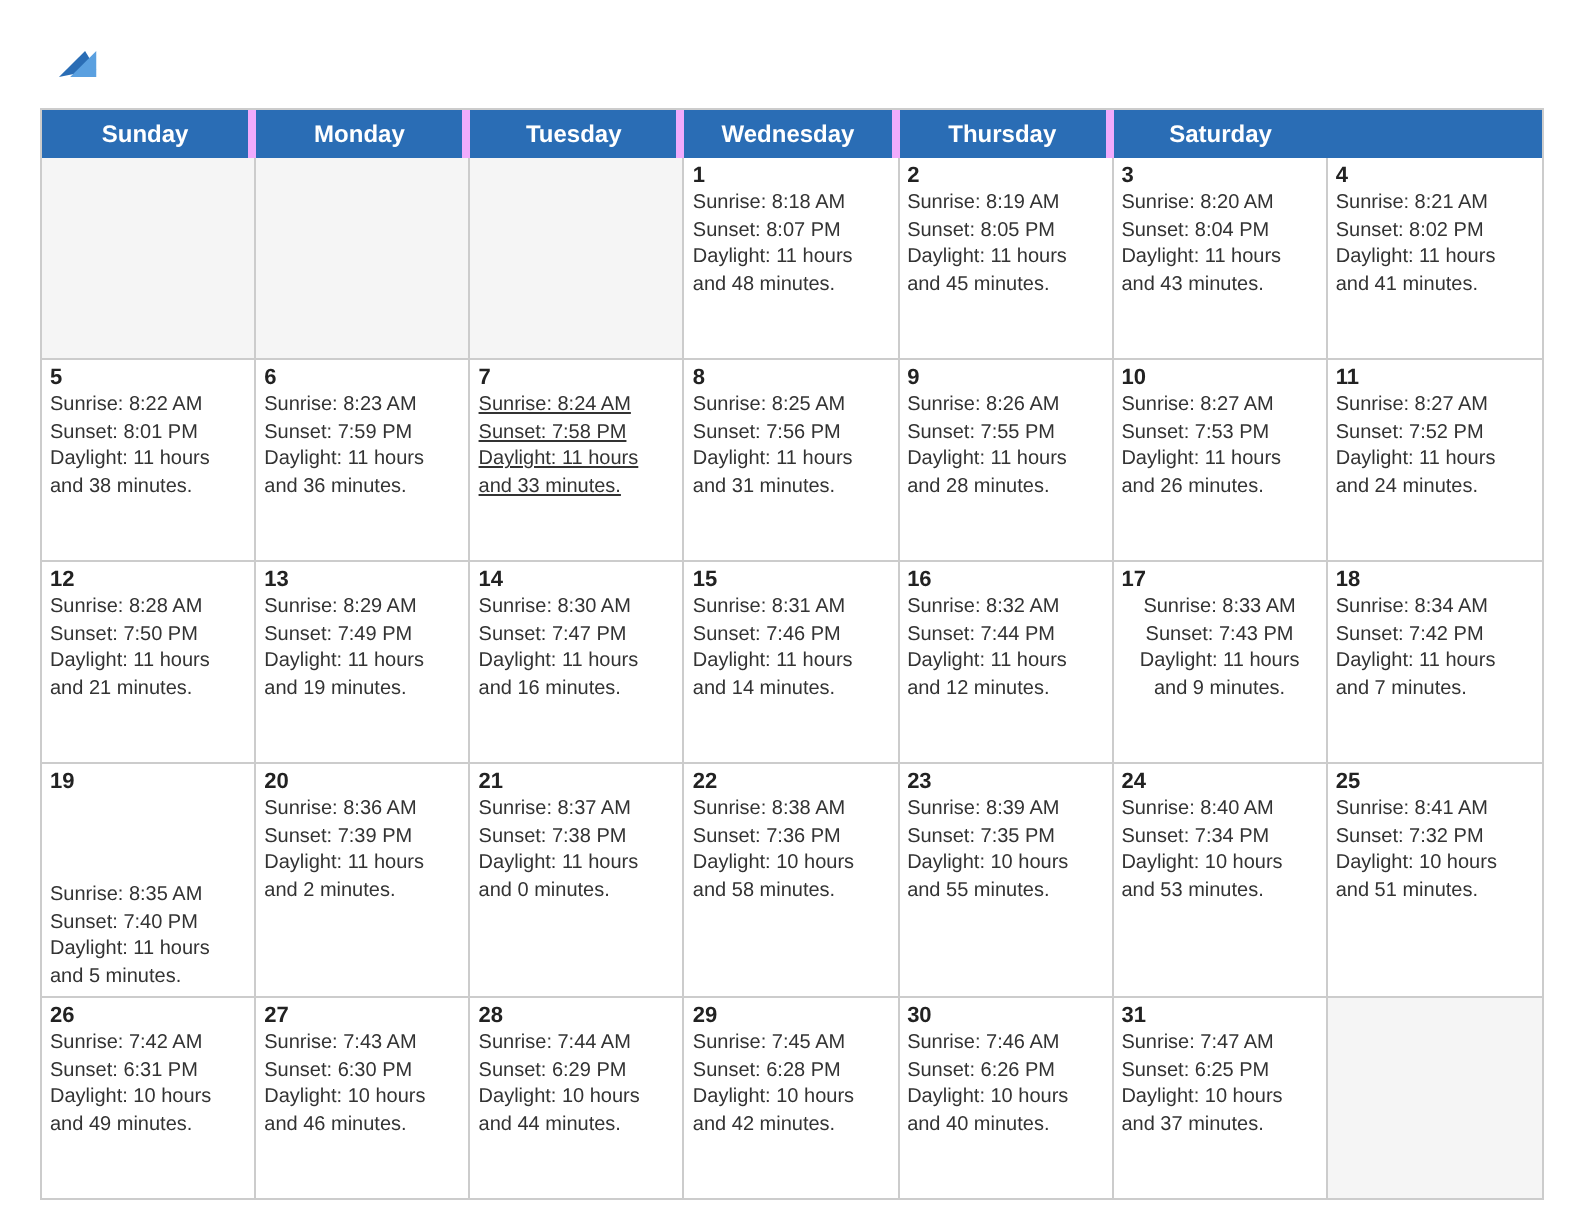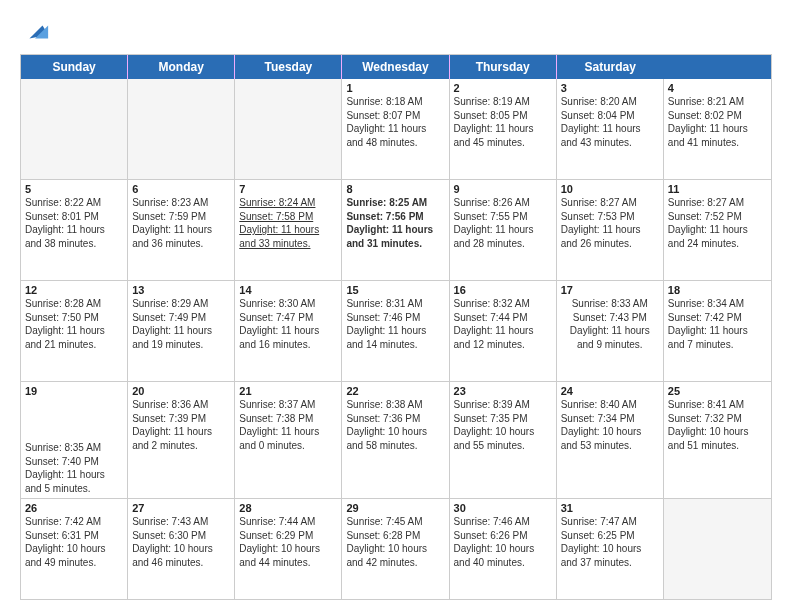--- a/index.html
+++ b/index.html
@@ -63,21 +63,21 @@
       display: grid;
       grid-template-columns: repeat(7, 1fr);
       background: #2a6db5;
     }
     .cal-header-cell {
       color: #fff;
       font-size: 12px;
       font-weight: bold;
       padding: 5px 4px;
       text-align: center;
-      border-right: 1px solid #f0abfc;
+      border-right: 4px solid #f0abfc;
     }
     .cal-header-cell:last-child { border-right: none; }
     .cal-body {
       flex: 1;
       display: flex;
       flex-direction: column;
     }
     .cal-row {
       display: grid;
       grid-template-columns: repeat(7, 1fr);
@@ -190,21 +190,21 @@
           </div>
           <div class="cal-cell">
             <div class="day-num">7</div>
             <div class="cell-text" style="white-space: pre-line; text-decoration: underline;">Sunrise: 8:24 AM
 Sunset: 7:58 PM
 Daylight: 11 hours
 and 33 minutes.</div>
           </div>
           <div class="cal-cell">
             <div class="day-num">8</div>
-            <div class="cell-text" style="white-space: pre-line; font-weight: bold;">Sunrise: 8:25 AM
+            <div class="cell-text" style="white-space: pre-line;">Sunrise: 8:25 AM
 Sunset: 7:56 PM
 Daylight: 11 hours
 and 31 minutes.</div>
           </div>
           <div class="cal-cell">
             <div class="day-num">9</div>
             <div class="cell-text" style="white-space: pre-line;">Sunrise: 8:26 AM
 Sunset: 7:55 PM
 Daylight: 11 hours
 and 28 minutes.</div>

